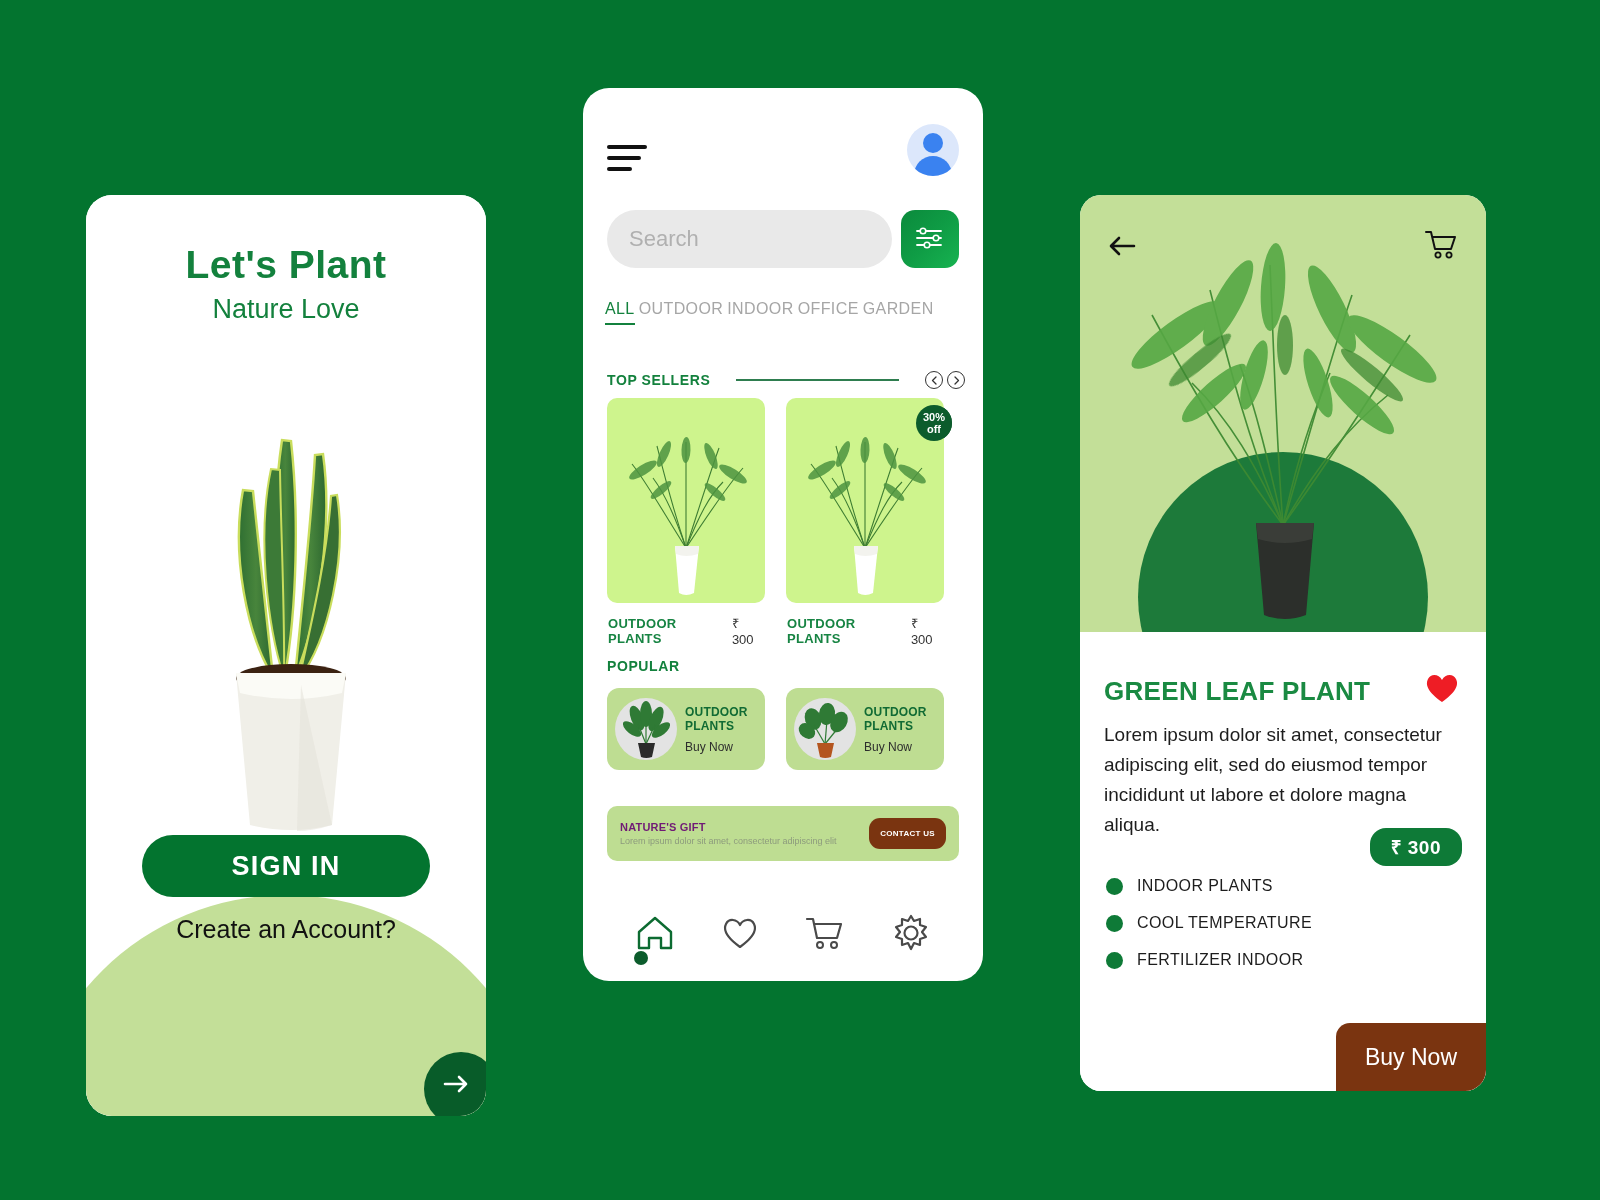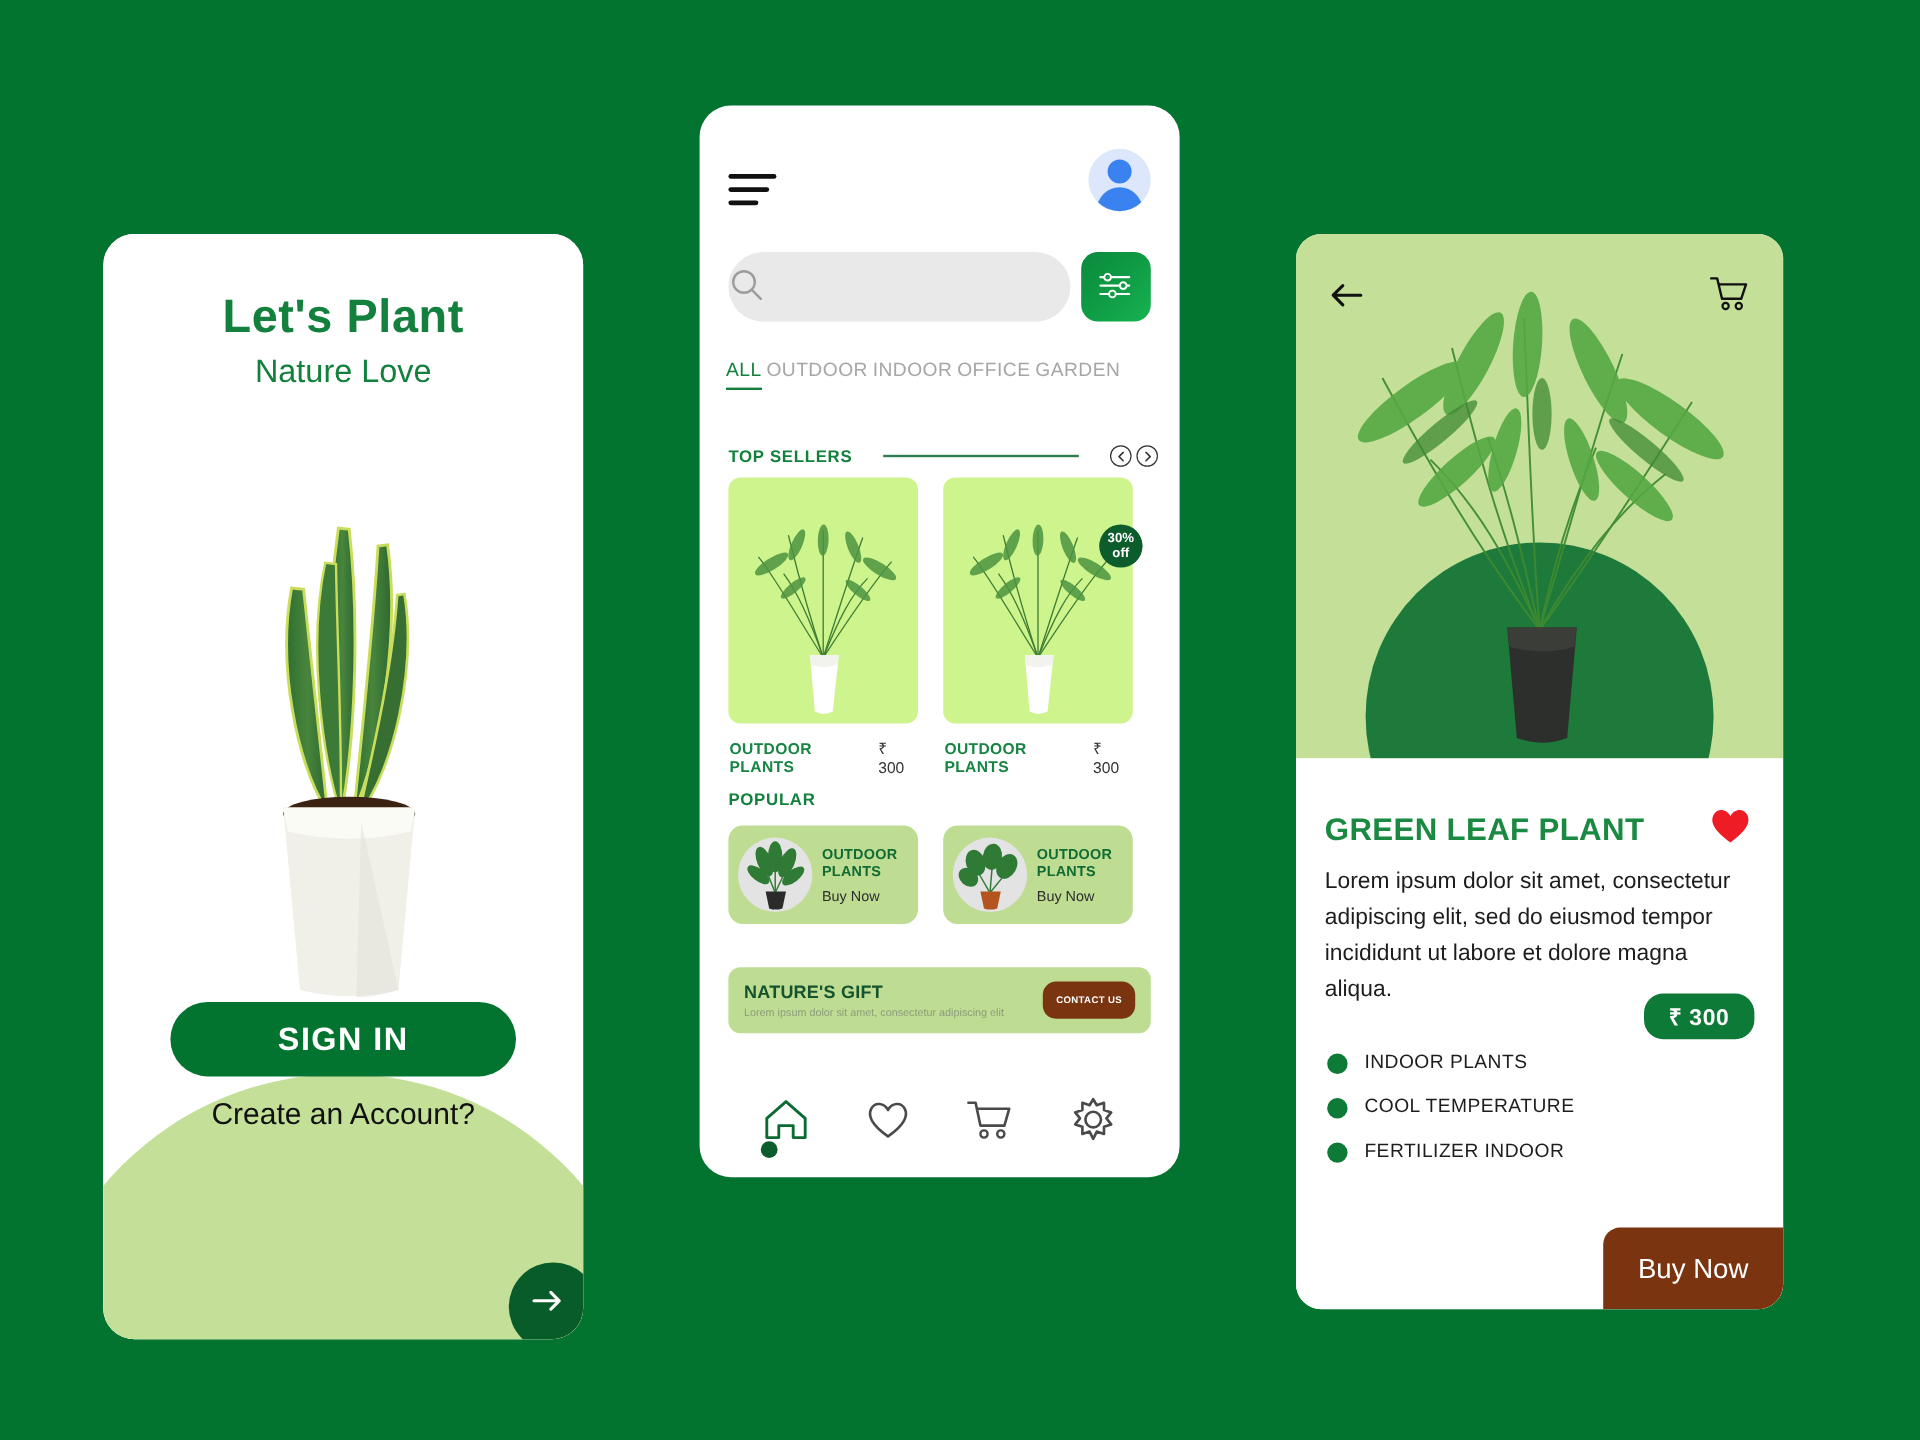--- a/index.html
+++ b/index.html
@@ -142,21 +142,21 @@
   .ts-card { width: 158px; cursor: pointer; }
   .ts-img {
     position: relative; width: 158px; height: 205px;
     background: #cef48d; border-radius: 10px; overflow: hidden;
   }
   .badge {
     position: absolute; right: 7px; top: 7px;
     width: 36px; height: 36px; border-radius: 50%;
     background: #0c5c2c; color: #fff;
     font-size: 11px; font-weight: bold; line-height: 12px;
-    display: flex; flex-direction: column; align-items: center; justify-content: center; margin-top: 32px;
+    display: flex; flex-direction: column; align-items: center; justify-content: center;
   }
   .ts-meta { display: flex; align-items: center; justify-content: space-between; margin-top: 11px; padding: 0 1px; }
   .ts-name { font-size: 13px; font-weight: bold; letter-spacing: 0.3px; color: #178443; }
   .ts-price { font-size: 13px; color: #333; }
 
   .pop-cards { position: absolute; top: 600px; left: 24px; right: 24px; display: flex; gap: 21px; }
   .pop-card {
     width: 158px; height: 82px; background: #bedd92; border-radius: 12px;
     display: flex; align-items: center; padding: 0 8px; gap: 8px; cursor: pointer;
   }
@@ -167,21 +167,21 @@
   .pop-txt { display: flex; flex-direction: column; }
   .pop-name { font-size: 12px; font-weight: bold; line-height: 14px; color: #116b34; letter-spacing: 0.2px; }
   .pop-buy { font-size: 12px; color: #2d2d2d; margin-top: 7px; }
 
   .gift-banner {
     position: absolute; top: 718px; left: 24px; right: 24px; height: 55px;
     background: #bedd92; border-radius: 10px;
     display: flex; align-items: center; padding: 0 13px;
   }
   .gift-left { flex: 1; }
-  .gift-title { font-size: 15px; font-weight: bold; color: #14532d; letter-spacing: 0.2px; }
+  .gift-title { font-size: 11px; font-weight: bold; color: #701a75; letter-spacing: 0.2px; }
   .gift-desc { font-size: 9px; color: #8d9b7d; margin-top: 3px; }
   .contact-btn {
     background: #7a3410; color: #fff; border: none; border-radius: 11px;
     font-size: 8px; font-weight: bold; letter-spacing: 0.3px;
     padding: 11px 11px; cursor: pointer;
     font-family: "Liberation Sans", sans-serif;
   }
 
   .bottom-nav {
     position: absolute; bottom: 0; left: 0; width: 100%; height: 92px;
@@ -293,20 +293,21 @@
         <i></i>
     </div>
     <div class="avatar">
       <div class="head"></div>
         <div class="body"></div>
     </div>
   </div>
 
   <div class="search-row">
     <div class="search-box">
+      <input class="search-input" type="text" placeholder="Search" style="">
       <span class="search-icon">
         <svg width="30" height="30" viewBox="0 0 30 30">
           <circle cx="13" cy="13" r="9" stroke="#9c9c9c" stroke-width="2" fill="none"></circle>
           <path d="M20 20 L27 27" stroke="#9c9c9c" stroke-width="2" stroke-linecap="round"></path>
         </svg>
       </span>
     </div>
     <button class="filter-btn">
       <span>
         <svg width="32" height="28" viewBox="0 0 32 28">

